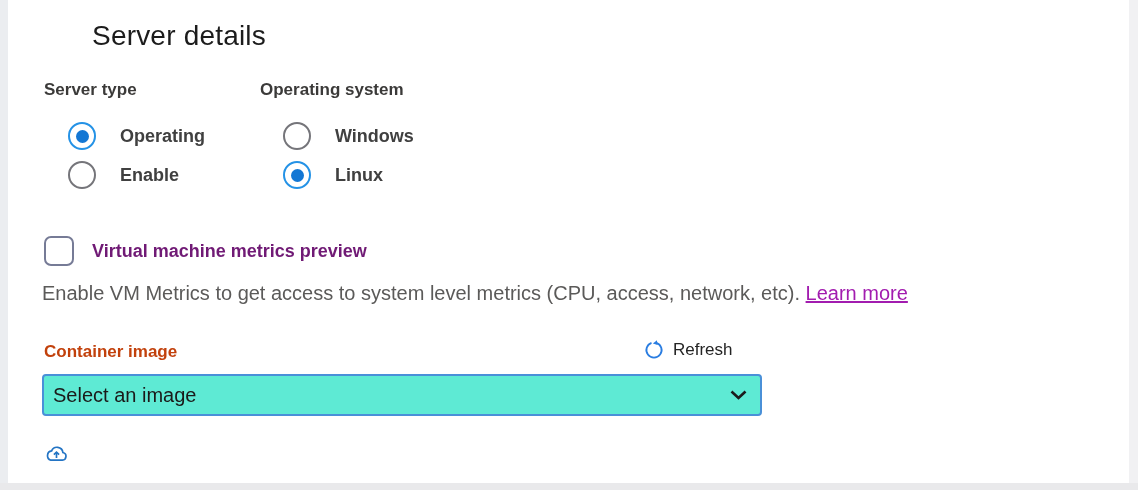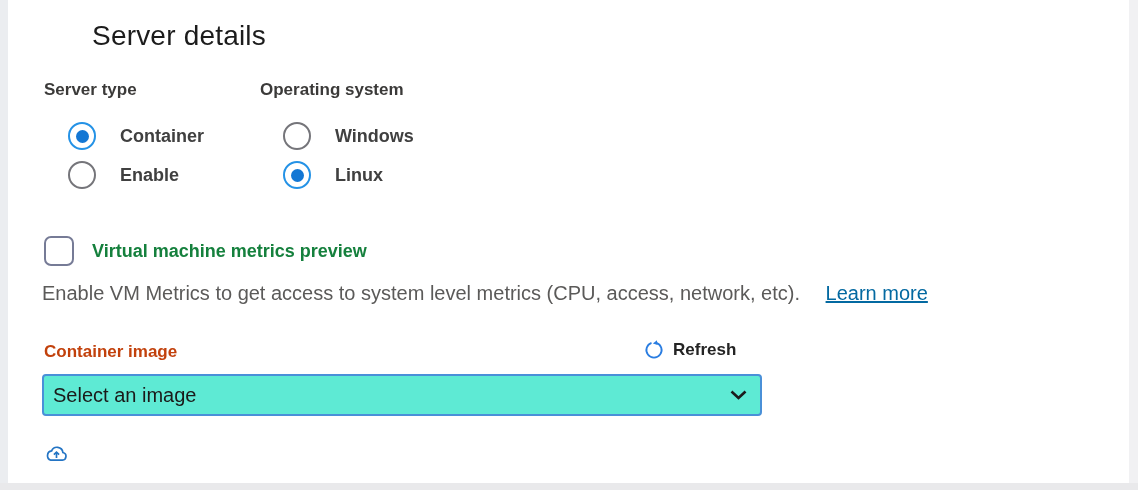--- a/index.html
+++ b/index.html
@@ -45,43 +45,43 @@
 
   .checkbox-row {
     position: absolute; left: 44px; top: 236px;
     display: flex; align-items: center; cursor: pointer;
   }
   .checkbox-box {
     width: 30px; height: 30px; border: 2px solid #767b96; border-radius: 7px;
     background: #fff; flex: 0 0 30px;
   }
   .checkbox-label {
-    margin-left: 18px; font-size: 18px; font-weight: 700; color: #15803d;
+    margin-left: 18px; font-size: 18px; font-weight: 700; color: #701a75;
   }
 
   .description {
     position: absolute; left: 42px; top: 280px;
     font-size: 20px; color: #5b5a59; line-height: 26px; white-space: nowrap;
   }
   .learn-more {
-    color: #0369a1; text-decoration: underline; cursor: pointer; margin-left: 20px;
+    color: #a21caf; text-decoration: underline; cursor: pointer;
   }
 
   .field-label {
     position: absolute; left: 44px; top: 342px;
     font-size: 17px; font-weight: 700; color: #c2410c;
   }
   .refresh-button {
     position: absolute; left: 644px; top: 340px;
     display: flex; align-items: center; gap: 9px; cursor: pointer;
     background: none; border: none; padding: 0;
     font-family: "Liberation Sans", sans-serif;
   }
   .refresh-button svg { display: block; }
-  .refresh-label { font-size: 17px; font-weight: 700; color: #242424; }
+  .refresh-label { font-size: 17px; font-weight: 400; color: #242424; }
 
   .select-box {
     position: absolute; left: 42px; top: 374px; width: 720px; height: 42px;
     border: 2px solid #4a90d8; border-radius: 4px; background: #5eead4;
     display: flex; align-items: center; cursor: pointer;
   }
   .select-value {
     font-size: 20px; color: #1b1a19; padding-left: 9px; flex: 1 1 auto;
     white-space: nowrap; overflow: hidden;
   }
@@ -104,21 +104,21 @@
 
 <div class="page-title">Server details</div>
 
 <div class="group-label server-type">Server type</div>
 <div class="group-label os">Operating system</div>
 
 <div class="radio-row checked" style="left:68px; top:122px;">
   <span class="radio-outer">
       <span class="radio-dot"></span>
     </span>
-  <span class="radio-label">Container</span>
+  <span class="radio-label">Operating</span>
 </div>
 <div class="radio-row" style="left:68px; top:161px;">
   <span class="radio-outer">
       <span class="radio-dot"></span>
     </span>
   <span class="radio-label">Enable</span>
 </div>
 <div class="radio-row" style="left:283px; top:122px;">
   <span class="radio-outer">
       <span class="radio-dot"></span>

